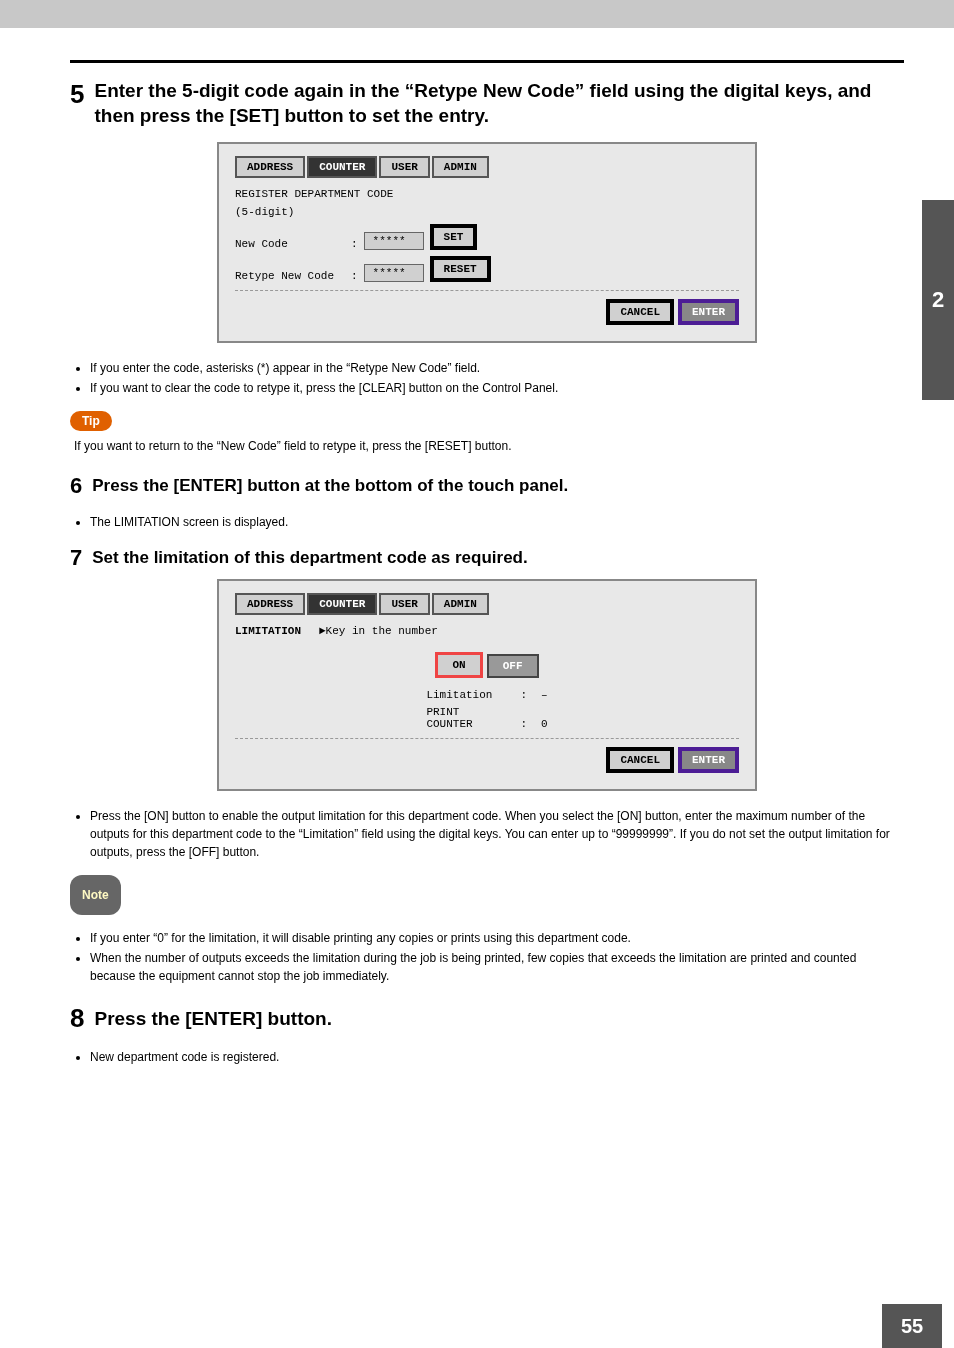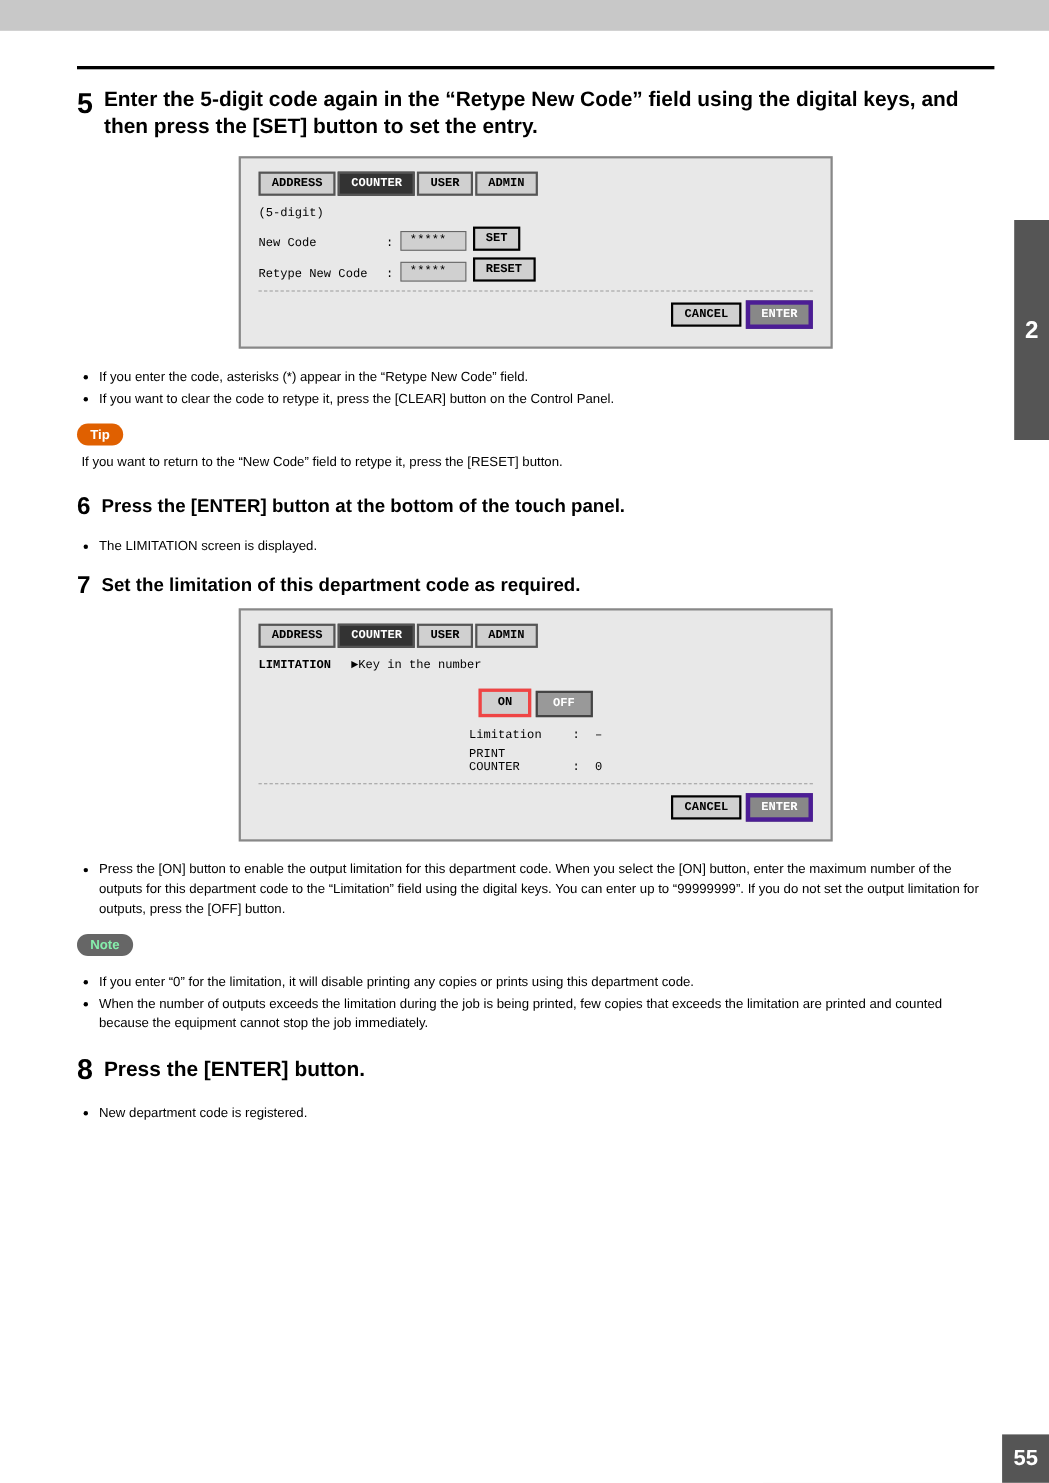--- a/index.html
+++ b/index.html
@@ -45,22 +45,22 @@
       color: #fff;
       font-size: 22px;
       font-weight: bold;
       writing-mode: horizontal-tb;
     }
 
     
     .page-number-box {
       position: absolute;
       bottom: 0;
-      right: 0;
-      width: 43px;
+      right: 12px;
+      width: 60px;
       height: 44px;
       background: #555;
       color: #fff;
       font-size: 20px;
       font-weight: bold;
       display: flex;
       align-items: center;
       justify-content: center;
     }
 
@@ -140,21 +140,21 @@
     }
     .screen-value {
       border: 1px solid #666;
       background: #d0d0d0;
       font-family: 'Courier New', monospace;
       font-size: 11px;
       padding: 2px 8px;
       min-width: 60px;
     }
     .screen-btn {
-      border: 2px solid #000000;
+      border: 4px solid #000000;
       background: #d0d0d0;
       font-family: 'Courier New', monospace;
       font-size: 11px;
       font-weight: bold;
       padding: 3px 10px;
       cursor: pointer;
     }
     .screen-btn.active-btn {
       border: 4px solid #4c1d95;
       background: #888;
@@ -196,24 +196,24 @@
       color: #fff;
       font-size: 12px;
       font-weight: bold;
       padding: 3px 12px;
       border-radius: 12px;
       margin-bottom: 6px;
     }
     .note-label {
       display: inline-block;
       background: #666;
-      color: #86efac;
+      color: #fef9c3;
       font-size: 12px;
       font-weight: bold;
-      padding: 3px 12px;
+      padding: 13px 12px;
       border-radius: 12px;
       margin-bottom: 6px;
     }
     .tip-text {
       font-size: 12px;
       line-height: 1.5;
       margin-left: 4px;
     }
 
     
@@ -306,20 +306,21 @@
       <span class="step-text">Enter the 5-digit code again in the “Retype New Code” field using the digital keys, and then press the [SET] button to set the entry.</span>
     </div>
 
     <div class="screen-mockup">
       <div class="screen-tabs">
         <div class="screen-tab">ADDRESS</div>
         <div class="screen-tab active">COUNTER</div>
         <div class="screen-tab">USER</div>
         <div class="screen-tab">ADMIN</div>
       </div>
+      <div class="screen-title">REGISTER DEPARTMENT CODE</div>
       <div class="screen-title">(5-digit)</div>
 
       <div class="screen-row">
         <span class="screen-label">New Code</span>
         <span class="screen-colon">:</span>
         <span class="screen-value">*****</span>
         <span class="screen-btn">SET</span>
       </div>
 
       <div class="screen-row">

